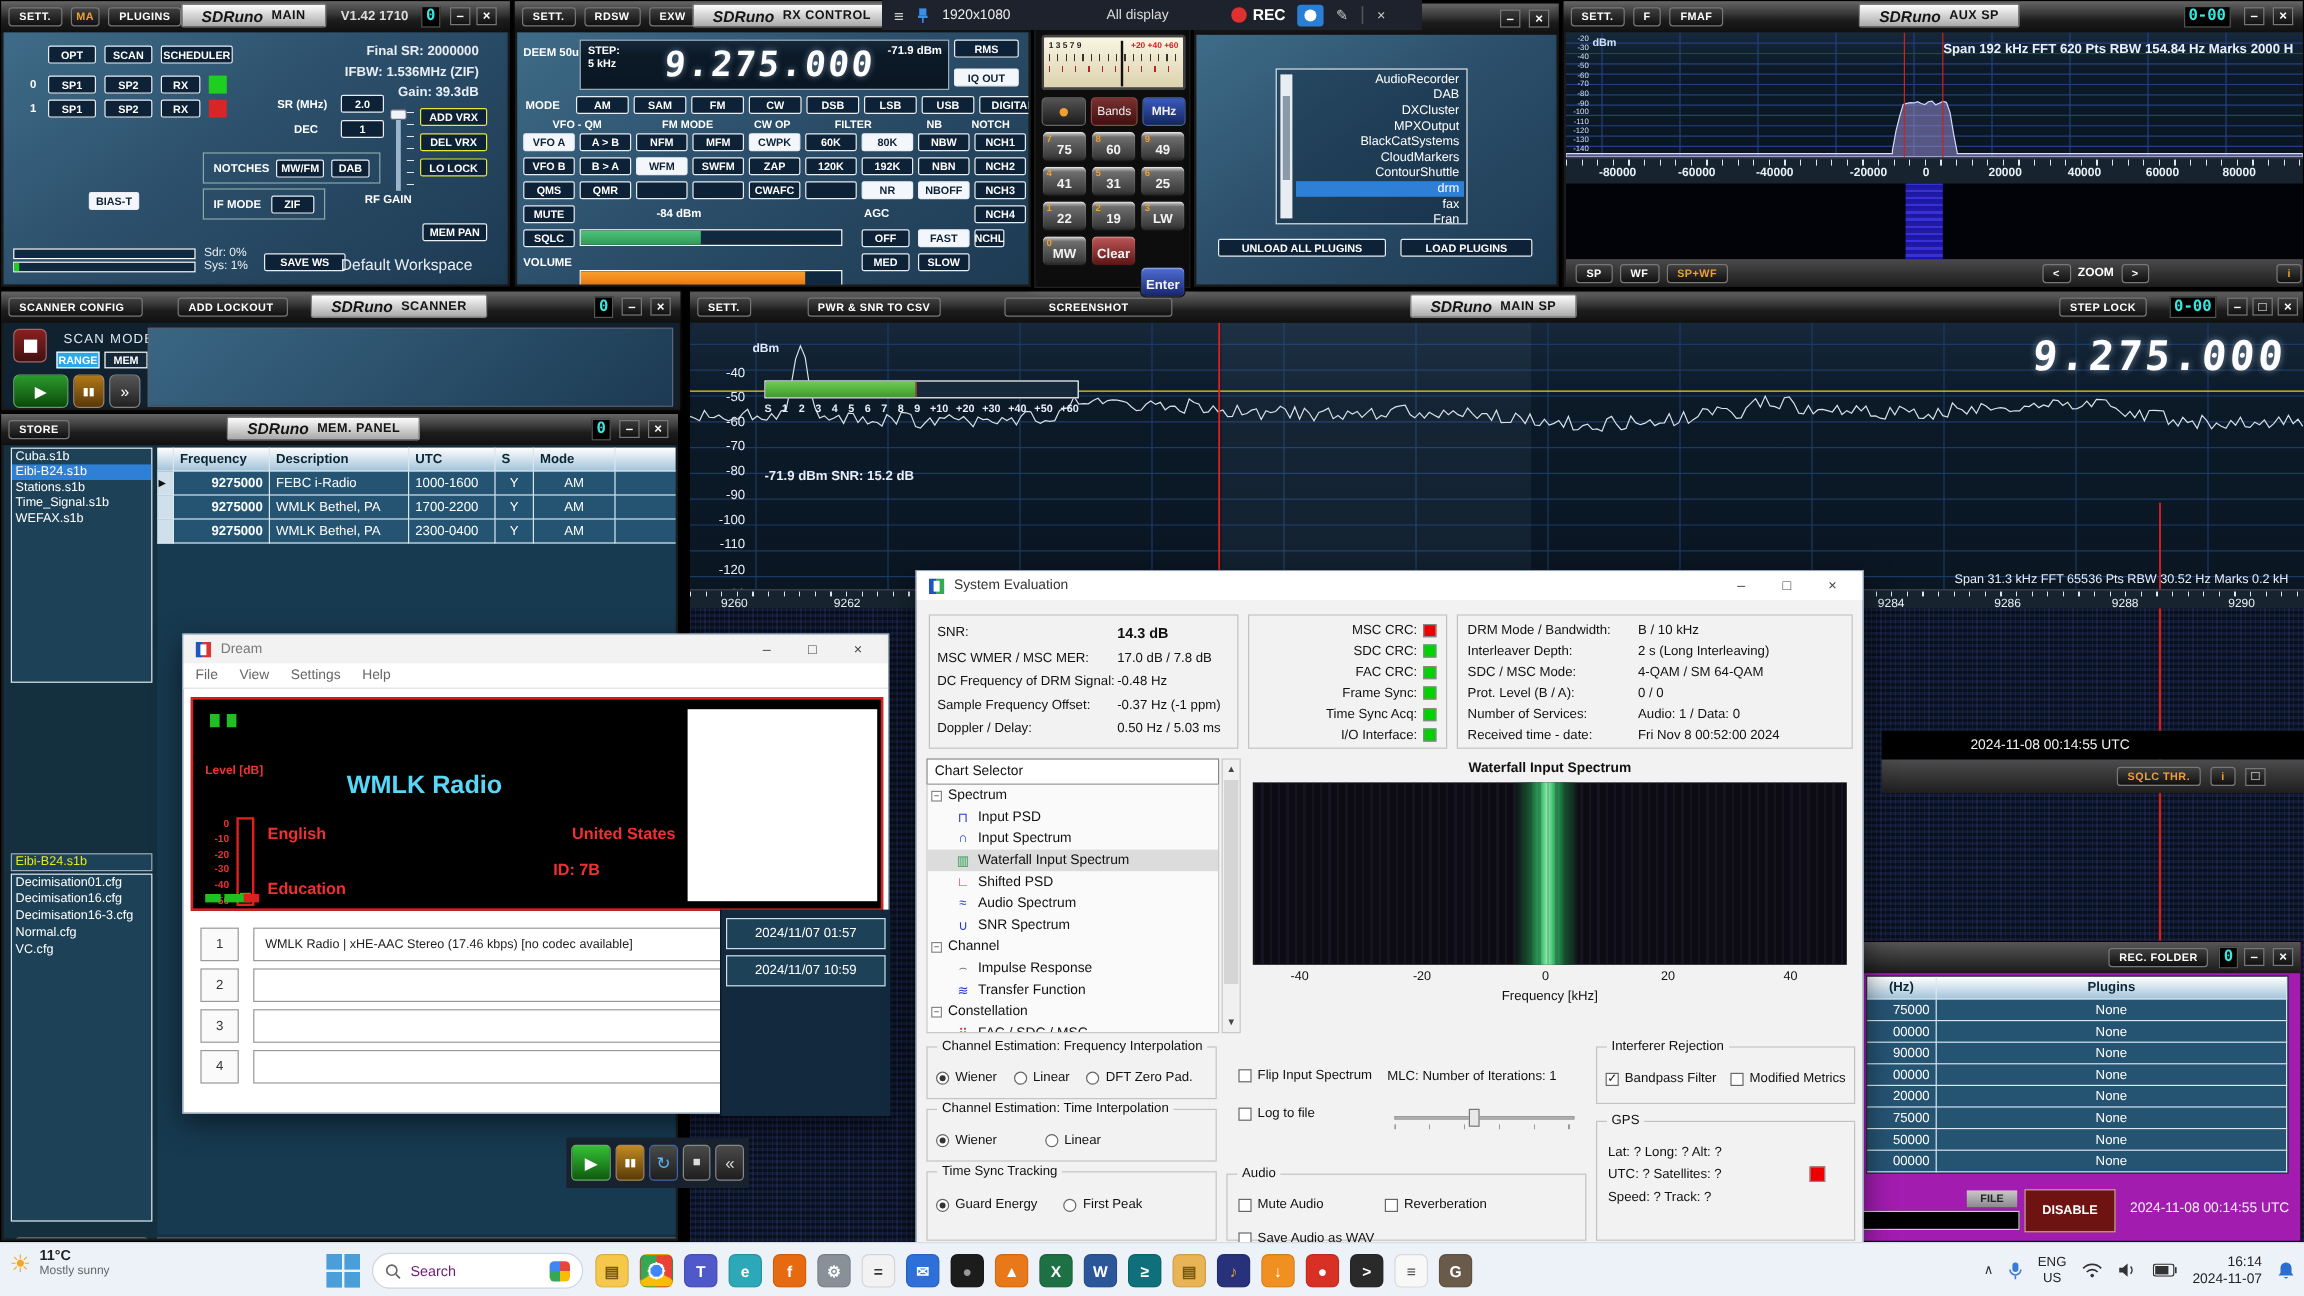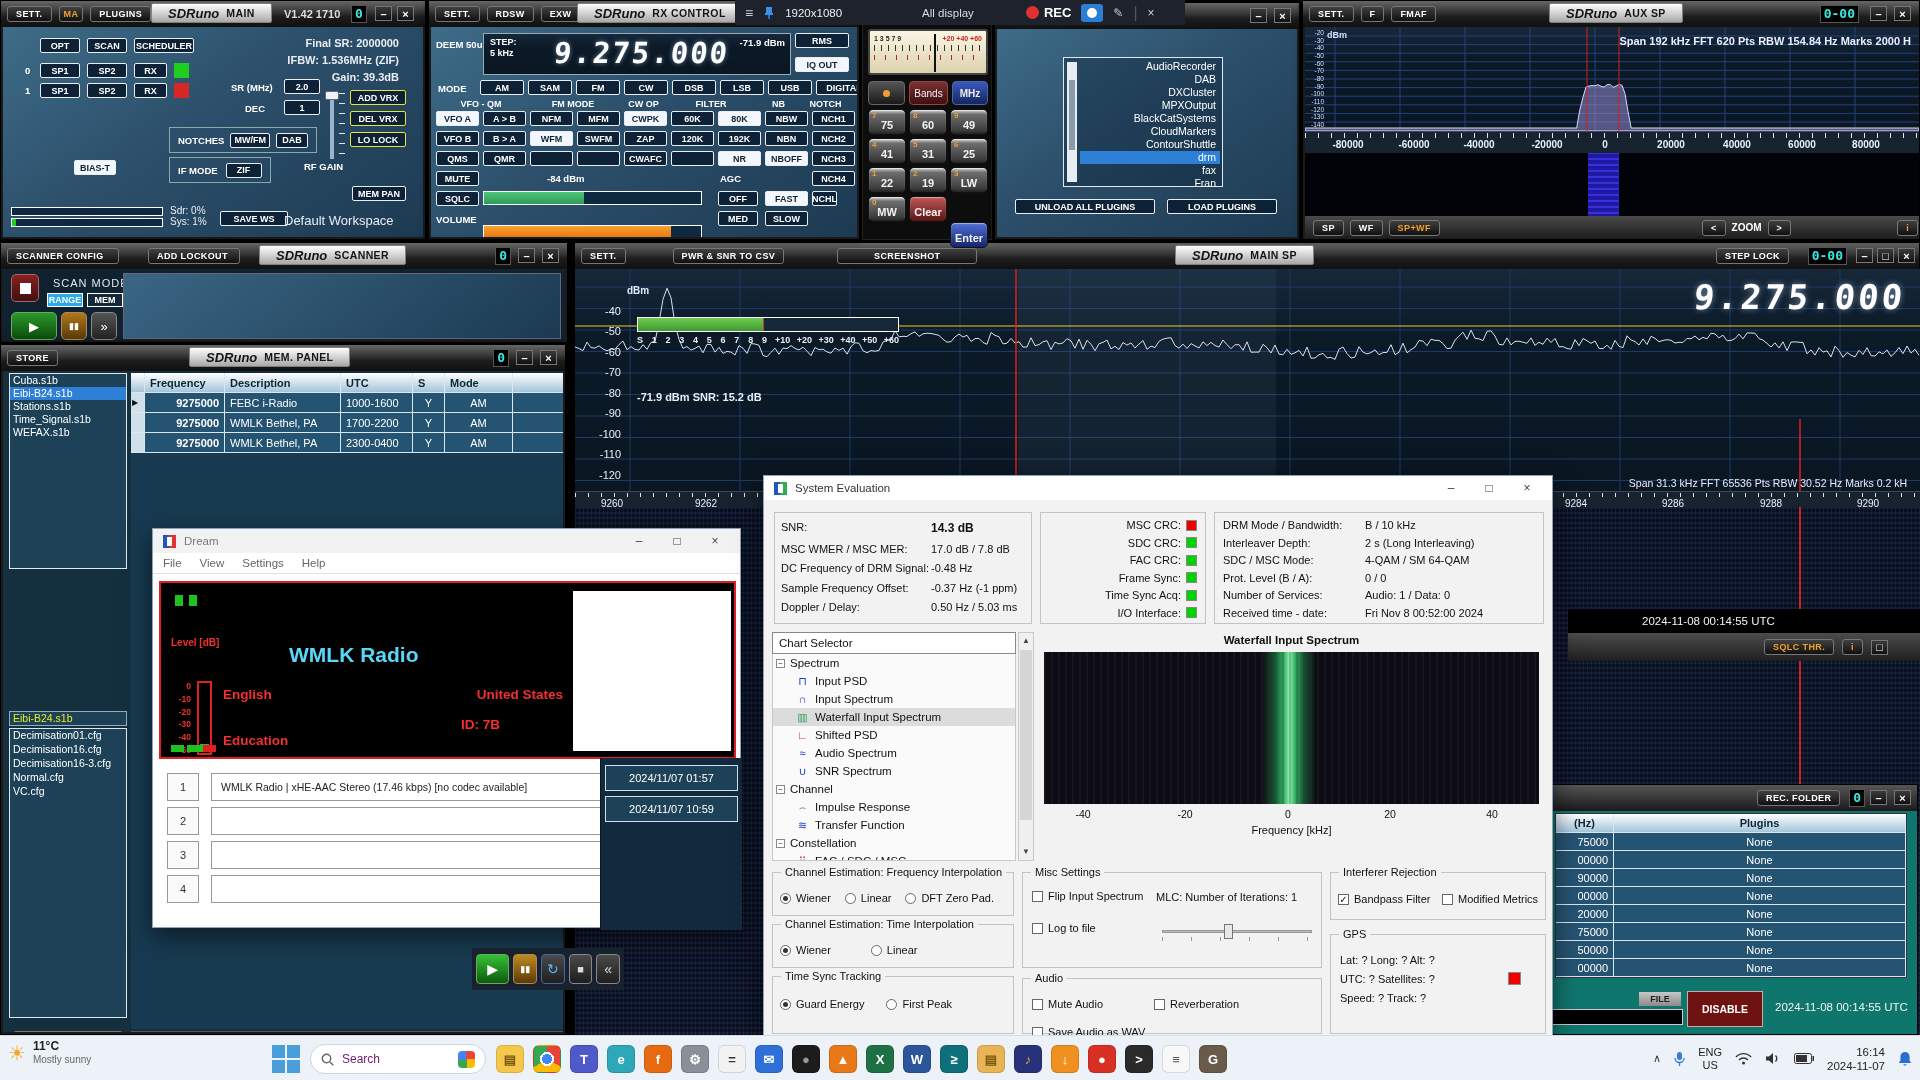--- a/index.html
+++ b/index.html
@@ -400,21 +400,21 @@
       <span class="abs" style="right:8px;top:8px;font-size:11px;font-weight:bold;color:#e8f0ff">Span 192 kHz   FFT 620 Pts   RBW 154.84 Hz   Marks 2000 H</span>
     </div>
 
     <div class="abs scale-strip" style="left:2px;top:130px;width:614px;height:22px">
       <div class="ticks abs" style="left:0;top:1px;right:0;height:5px"></div>
       <div id="aux-xlabels" class="abs" style="left:0;top:7px;right:0;height:14px;font-size:10px;font-weight:bold;color:#e8f0f8">
 
       <span style="position: absolute; transform: translateX(-50%); left: 43px;">-80000</span>
           <span style="position: absolute; transform: translateX(-50%); left: 109px;">-60000</span>
           <span style="position: absolute; transform: translateX(-50%); left: 174px;">-40000</span>
-          <span style="position: absolute; transform: translateX(-50%); left: 242px;">-20000</span>
+          <span style="position: absolute; transform: translateX(-50%); left: 252px;">-20000</span>
           <span style="position: absolute; transform: translateX(-50%); left: 300px;">0</span>
           <span style="position: absolute; transform: translateX(-50%); left: 366px;">20000</span>
           <span style="position: absolute; transform: translateX(-50%); left: 432px;">40000</span>
           <span style="position: absolute; transform: translateX(-50%); left: 497px;">60000</span>
           <span style="position: absolute; transform: translateX(-50%); left: 561px;">80000</span>
         </div>
     </div>
 
     <div class="abs" style="left:2px;top:152px;width:614px;height:63px;background:#020308">
       <div class="abs" style="left:283px;top:0;width:31px;height:100%;background:repeating-linear-gradient(0deg,#1a18a8 0 2px,#3a30d8 2px 4px,#241aa0 4px 6px)"></div>
@@ -647,21 +647,21 @@
   </div>
 
   <div class="abs" id="media-panel" style="left:472px;top:948px;width:152px;height:42px;background:#18222e;display:flex;align-items:center;gap:4px;padding:0 4px;z-index:8">
     <span style="width:34px;height:30px;border-radius:4px;background:linear-gradient(#35c035,#0e5a0e);border:1px solid #6a6;color:#fff;display:flex;align-items:center;justify-content:center;font-size:14px">▶</span>
     <span style="width:24px;height:30px;border-radius:4px;background:linear-gradient(#c08a20,#5a3a08);border:1px solid #a86;color:#fff;display:flex;align-items:center;justify-content:center;font-size:9px">▮▮</span>
     <span style="width:24px;height:30px;border-radius:4px;background:linear-gradient(#4a4a4a,#1e1e1e);border:1px solid #46a;color:#58b8f8;display:flex;align-items:center;justify-content:center;font-size:14px">↻</span>
     <span style="width:24px;height:30px;border-radius:4px;background:linear-gradient(#4a4a4a,#1e1e1e);border:1px solid #888;color:#ddd;display:flex;align-items:center;justify-content:center;font-size:11px">■</span>
     <span style="width:24px;height:30px;border-radius:4px;background:linear-gradient(#4a4a4a,#1e1e1e);border:1px solid #888;color:#ddd;display:flex;align-items:center;justify-content:center;font-size:14px">«</span>
   </div>
 
-  <div class="abs" id="win-recfolder" style="left:1540px;top:784px;width:378px;height:251px;background:#0f766e;border:1px solid #000;z-index:4">
+  <div class="abs" id="win-recfolder" style="left:1540px;top:784px;width:378px;height:251px;background:#a21caf;border:1px solid #000;z-index:4">
     <div class="abs" style="left:0;top:0;right:0;height:26px;background:linear-gradient(#555,#1a1a1a);display:flex;align-items:center">
       <span class="tbtn abs" style="left:216px">REC. FOLDER</span>
       <span class="seg abs" style="right:52px;top:4px">0</span>
       <span class="wbtn abs" style="right:30px;top:5px">–</span>
       <span class="wbtn abs" style="right:6px;top:5px">×</span>
     </div>
     <div class="abs" style="left:14px;top:28px;width:352px;background:#0f2438;border:1px solid #334">
       <div class="memhead" style="display:grid;grid-template-columns:58px 1fr;height:19px">
         <span class="cell" style="justify-content:center">(Hz)</span>
         <span class="cell" style="justify-content:center">Plugins</span>
@@ -1018,23 +1018,20 @@
     <span class="optrow" style="position:static">
           <span class="radio" data-on="1"></span>
           <span>Guard Energy</span>
         </span>
         <span class="optrow" style="position:static">
           <span class="radio"></span>
           <span>First Peak</span>
         </span>
       </div>
 
-    <div class="grp" style="left:258px;top:396px;width:300px;height:96px">
-        <span class="gt">Misc Settings</span>
-      </div>
     <span class="optrow" style="left:268px;top:414px">
         <span class="chk"></span>
         <span>Flip Input Spectrum</span>
       </span>
     <span class="abs" style="left:392px;top:415px;font-size:11px;color:#111">MLC: Number of Iterations: 1</span>
     <span class="optrow" style="left:268px;top:446px">
         <span class="chk"></span>
         <span>Log to file</span>
       </span>
     <div class="abs" style="left:398px;top:448px;width:150px;height:16px">

